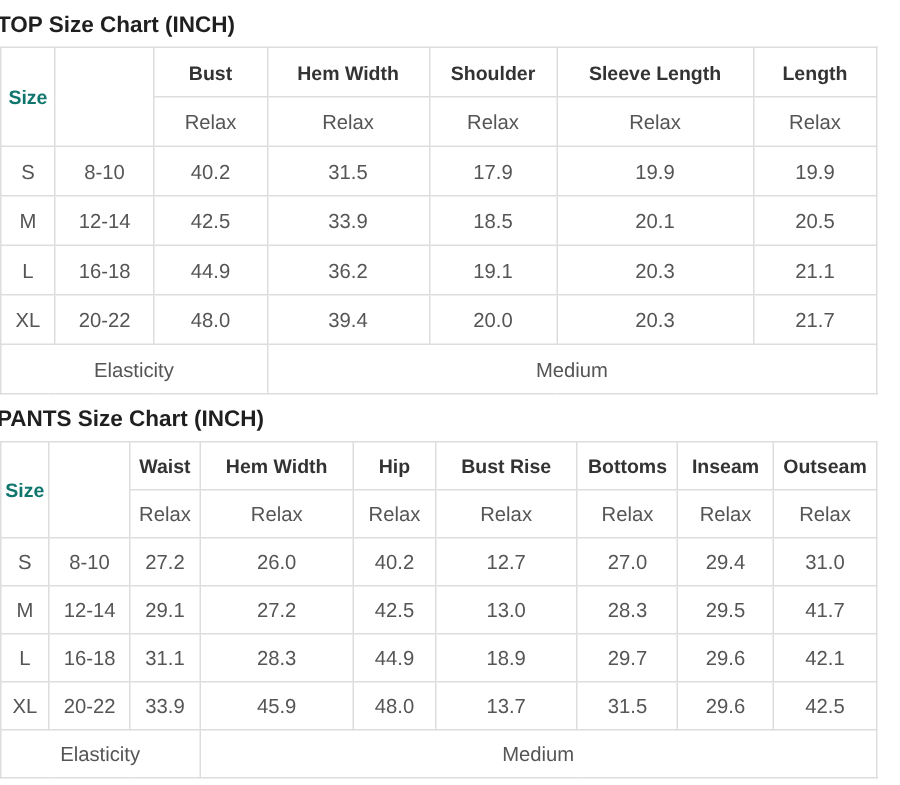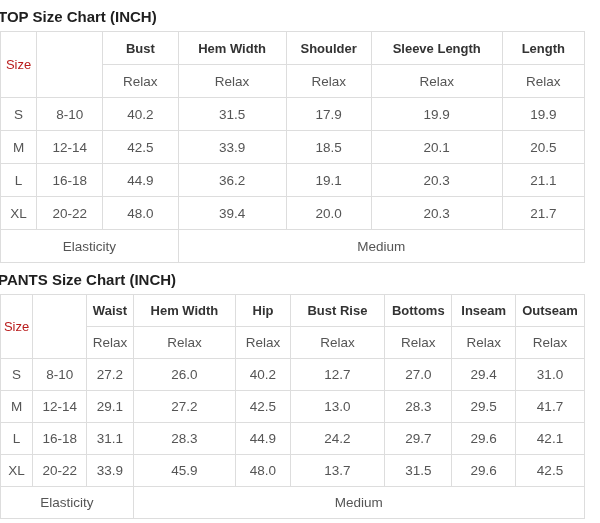--- a/index.html
+++ b/index.html
@@ -33,22 +33,22 @@
     border: 1px solid #dddddd;
     text-align: center;
     vertical-align: middle;
     padding: 0;
     background: #ffffff;
   }
   table.t1 th, table.t1 td { height: 32px; }
   table.t2 th, table.t2 td { height: 31px; }
   th.corner-size {
     font-size: 13px;
-    font-weight: normal;
-    color: #b91c1c;
+    font-weight: bold;
+    color: #0f766e;
   }
   th.corner-uk {
     background: #434343;
     color: #ffffff;
     font-size: 13px;
     font-weight: bold;
   }
   th.measure {
     font-size: 13px;
     font-weight: bold;
@@ -200,21 +200,21 @@
           <td class="data">28.3</td>
           <td class="data">29.5</td>
           <td class="data">41.7</td>
         </tr>
         <tr>
           <td class="data">L</td>
           <td class="data">16-18</td>
           <td class="data">31.1</td>
           <td class="data">28.3</td>
           <td class="data">44.9</td>
-          <td class="data">24.2</td>
+          <td class="data">18.9</td>
           <td class="data">29.7</td>
           <td class="data">29.6</td>
           <td class="data">42.1</td>
         </tr>
         <tr>
           <td class="data">XL</td>
           <td class="data">20-22</td>
           <td class="data">33.9</td>
           <td class="data">45.9</td>
           <td class="data">48.0</td>

